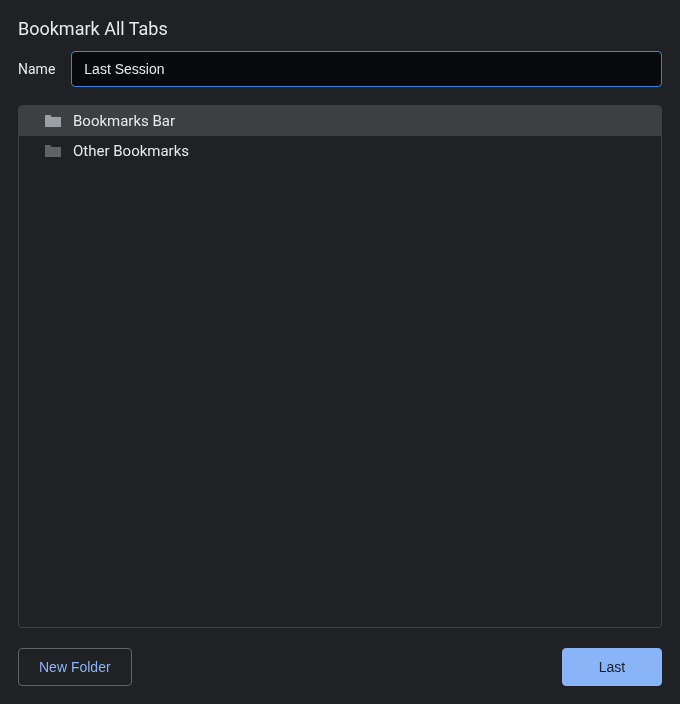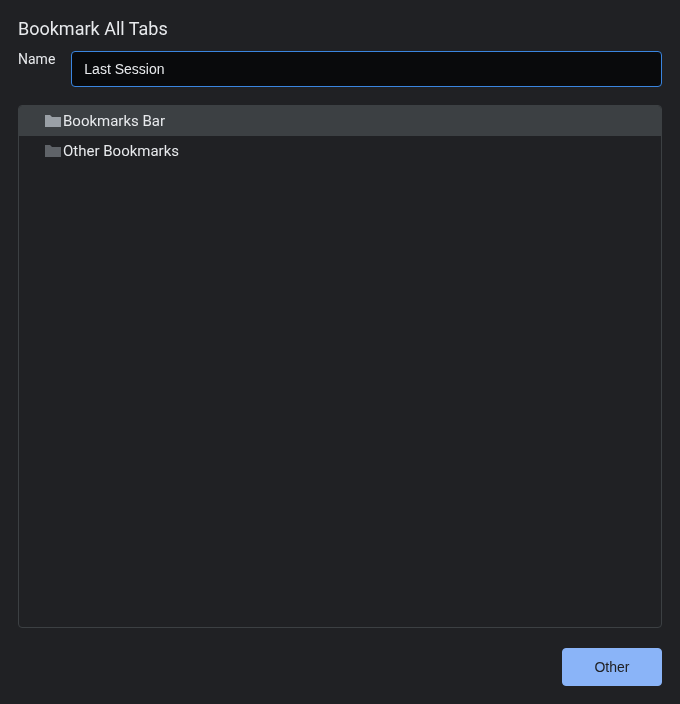--- a/index.html
+++ b/index.html
@@ -18,21 +18,21 @@
       flex-direction: column;
     }
     .dialog-title {
       font-size: 18px;
       font-weight: 400;
       color: #e8eaed;
       margin-bottom: 12px;
     }
     .name-row {
       display: flex;
-      align-items: flex-start;
+      align-items: center;
       gap: 16px;
       margin-bottom: 18px;
     }
     .name-label {
       font-size: 14px;
       color: #e8eaed;
       flex-shrink: 0;
     }
     .name-input {
       flex: 1;
@@ -47,20 +47,21 @@
     .folder-tree {
       flex: 1;
       background: #202124;
       border: 1px solid #3c4043;
       border-radius: 4px;
       overflow: hidden;
     }
     .folder-item {
       display: flex;
       align-items: center;
+      gap: 10px;
       padding: 6px 14px 6px 24px;
       font-size: 15px;
       cursor: pointer;
     }
     .folder-item.selected {
       background: #3c4043;
     }
     .folder-icon {
       width: 20px;
       height: 16px;
@@ -127,15 +128,16 @@
     <span class="folder-icon">
       <svg viewBox="0 0 20 16" width="20" height="16">
         <path d="M2 2 L7 2 L9 4 L18 4 L18 14 L2 14 Z" fill="#5f6368"></path>
       </svg>
     </span>
     <span class="folder-label">Other Bookmarks</span>
   </div>
 </div>
 
 <div class="button-row">
+  <button class="btn btn-newfolder">New Folder</button>
   <div class="spacer"></div>
-  <button class="btn btn-primary">Other</button>
+  <button class="btn btn-primary">Last</button>
 </div>
 
 </body></html>

